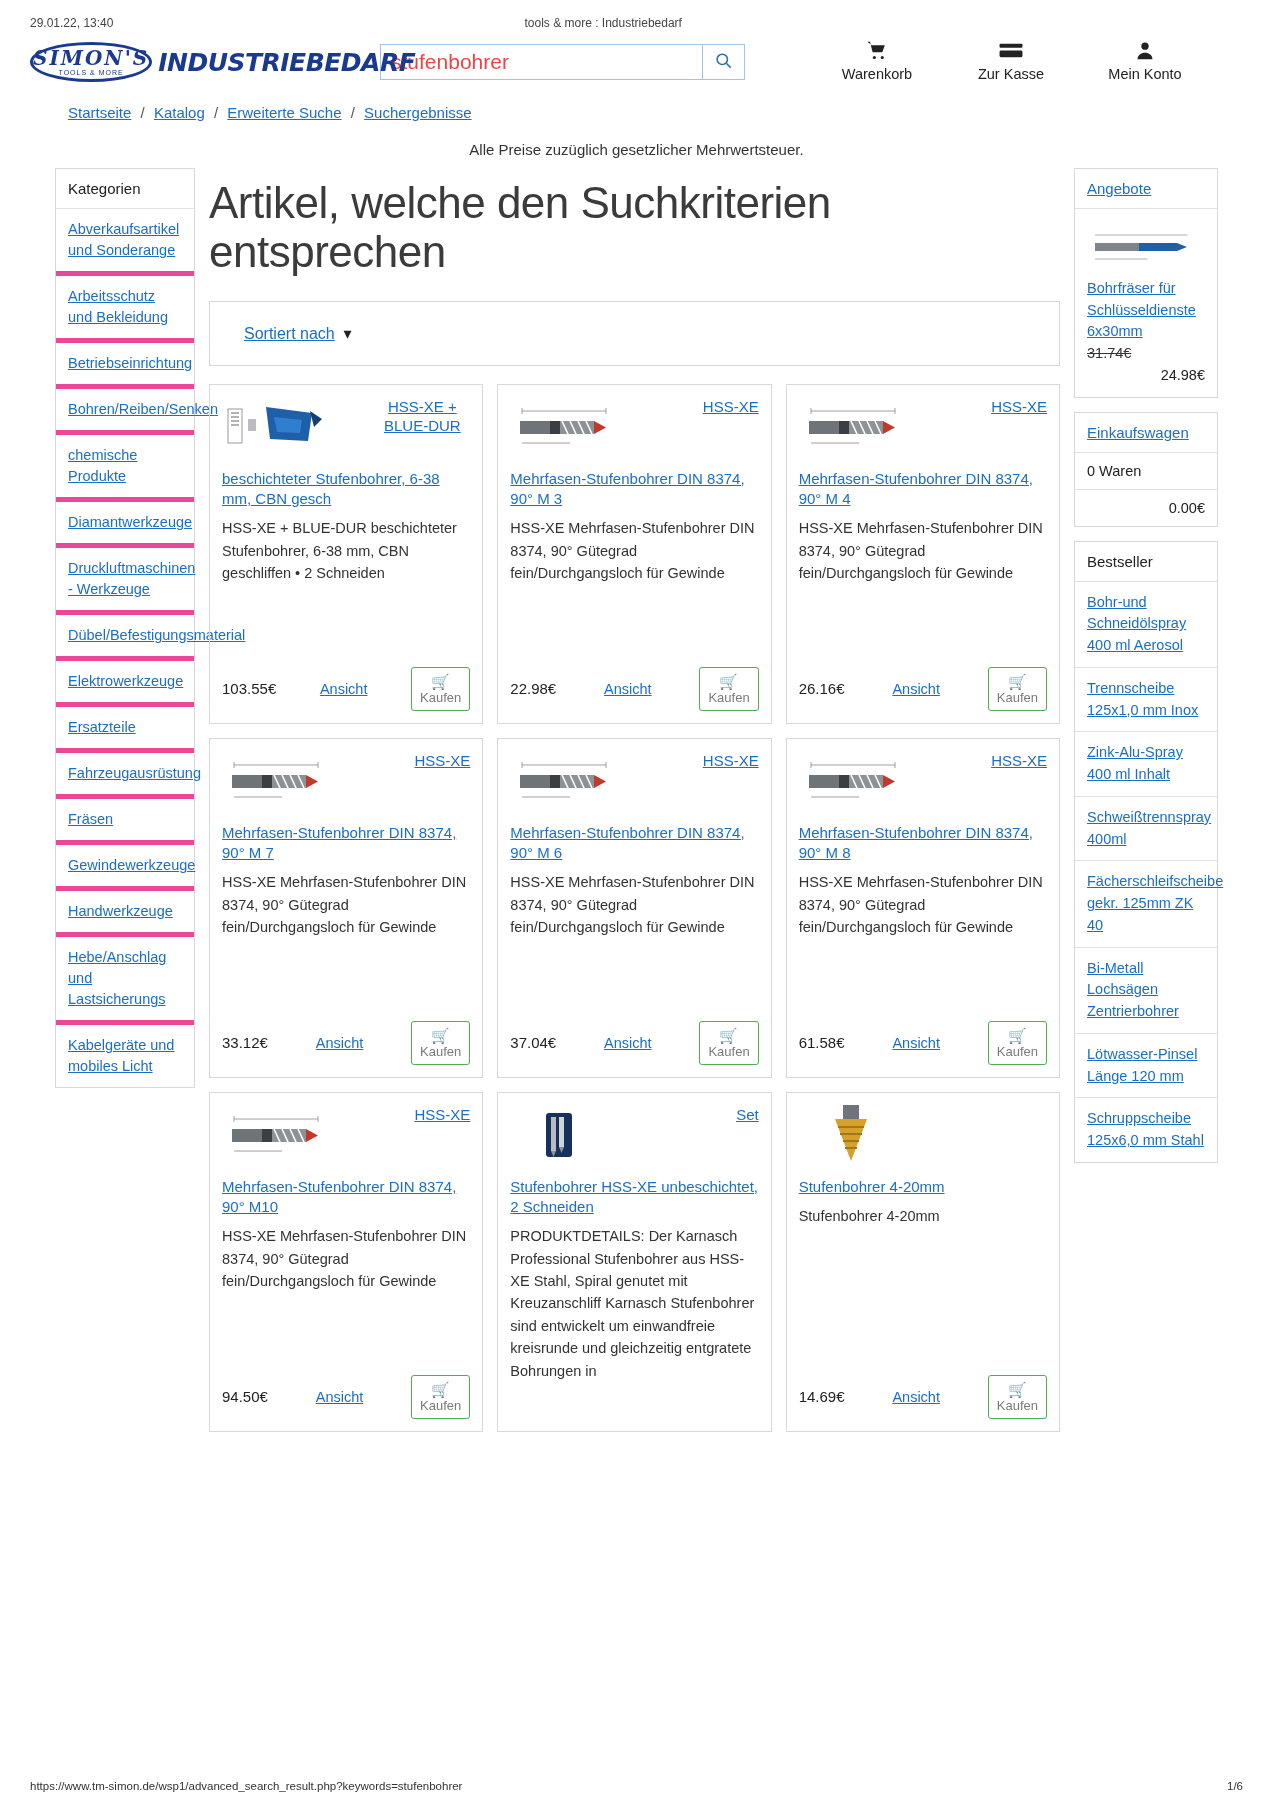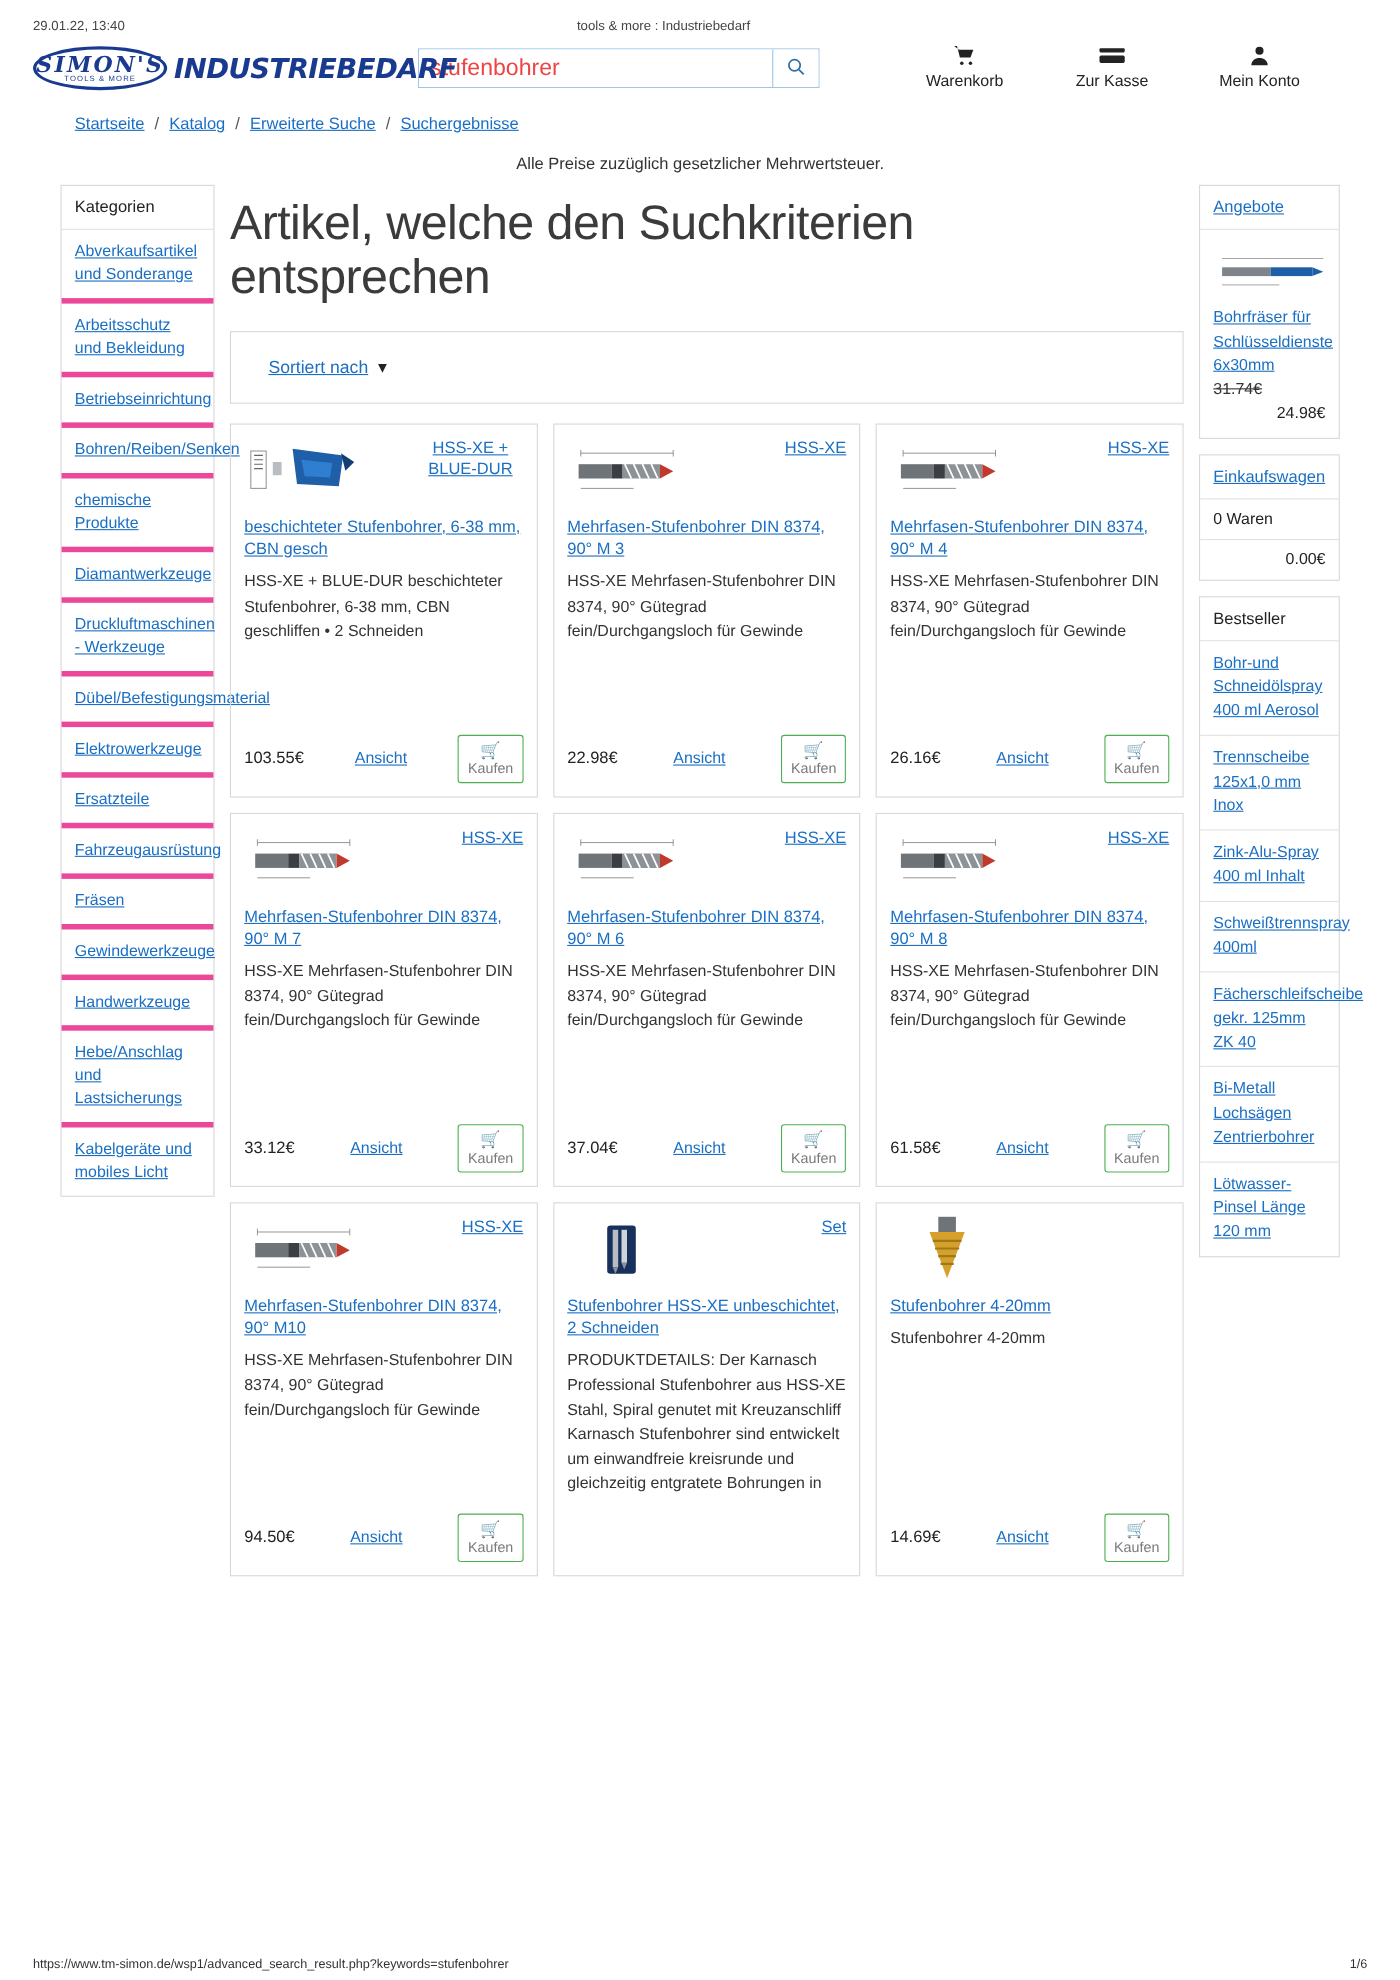--- a/index.html
+++ b/index.html
@@ -134,21 +134,21 @@
 
   
   .layout {
     display: flex;
     gap: 14px;
     padding: 0 55px 0 55px;
     align-items: flex-start;
   }
   .col-left { width: 140px; flex: none; }
   .col-mid  { flex: 1; }
-  .col-right{ width: 128px; flex: none; }
+  .col-right{ width: 144px; flex: none; }
 
   .panel {
     border: 1px solid #d8d8d8;
     background: #fff;
     margin-bottom: 14px;
   }
   .panel .phead {
     padding: 11px 12px;
     font-size: 15px;
     color: #222;
@@ -707,20 +707,21 @@
     <div class="panel">
       <div class="phead">Bestseller</div>
       <div class="rlist">
         <div class="ritem"><a href="#">Bohr-und Schneidölspray 400 ml Aerosol</a></div>
         <div class="ritem"><a href="#">Trennscheibe 125x1,0 mm Inox</a></div>
         <div class="ritem"><a href="#">Zink-Alu-Spray 400 ml Inhalt</a></div>
         <div class="ritem"><a href="#">Schweißtrennspray 400ml</a></div>
         <div class="ritem"><a href="#">Fächerschleifscheibe gekr. 125mm ZK 40</a></div>
         <div class="ritem"><a href="#">Bi-Metall Lochsägen Zentrierbohrer</a></div>
         <div class="ritem"><a href="#">Lötwasser-Pinsel Länge 120 mm</a></div>
+        <div class="ritem"><a href="#">Schruppscheibe 125x6,0 mm Stahl</a></div>
       </div>
     </div>
 
   </div>
 </div>
 
 <div class="print-foot">
   <div>https://www.tm-simon.de/wsp1/advanced_search_result.php?keywords=stufenbohrer</div>
   <div>1/6</div>
 </div>

